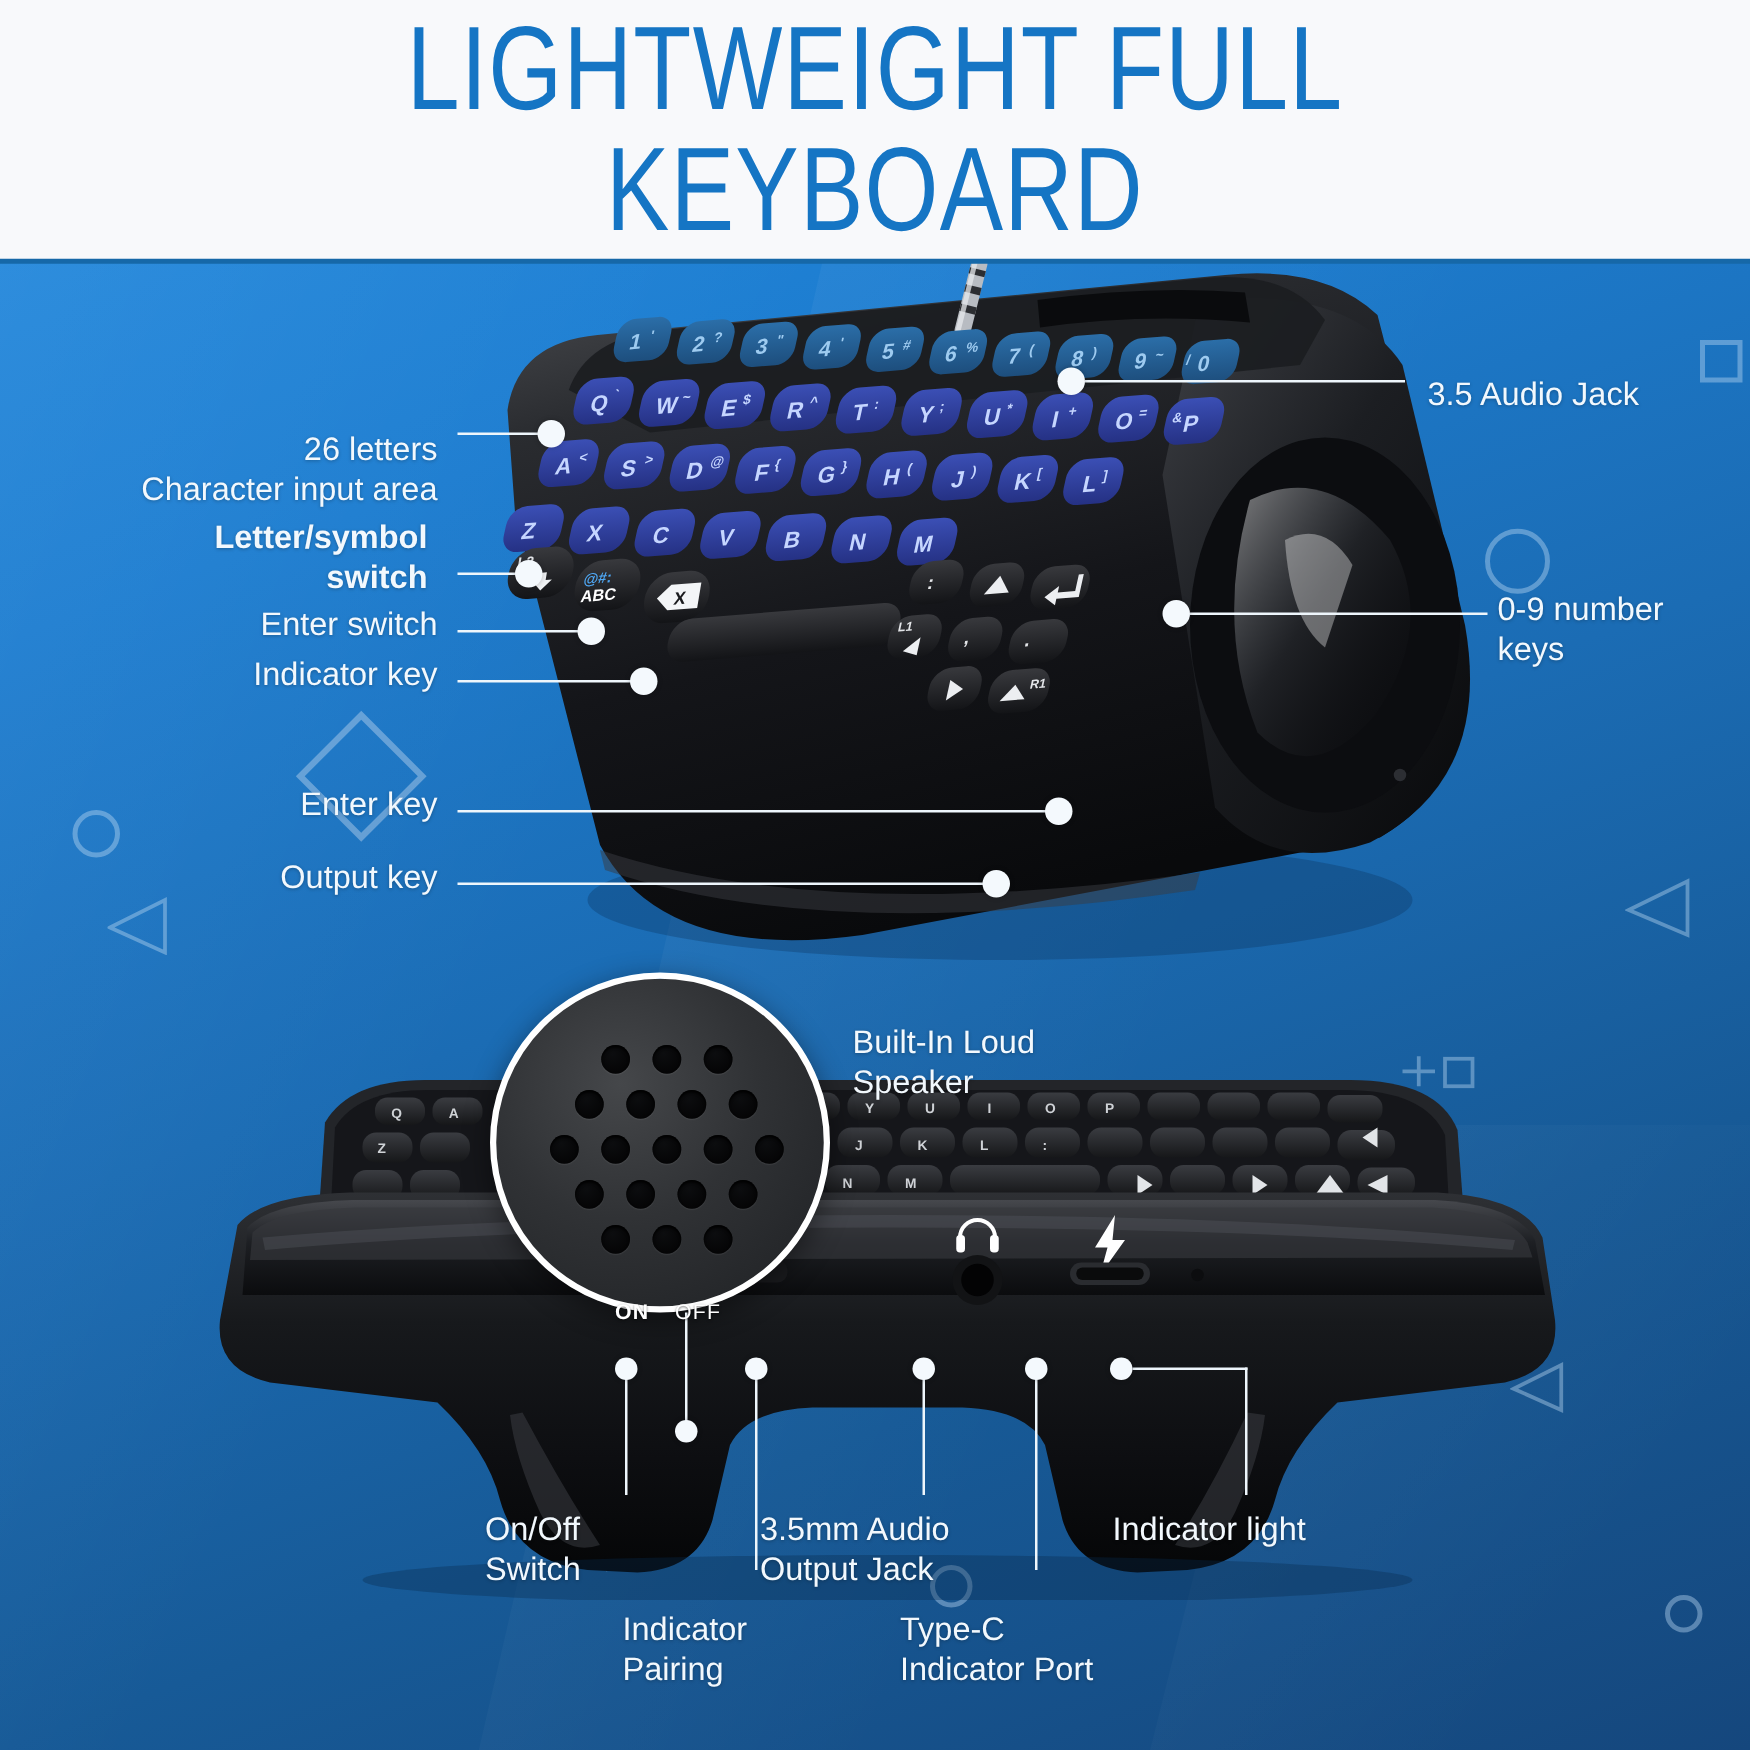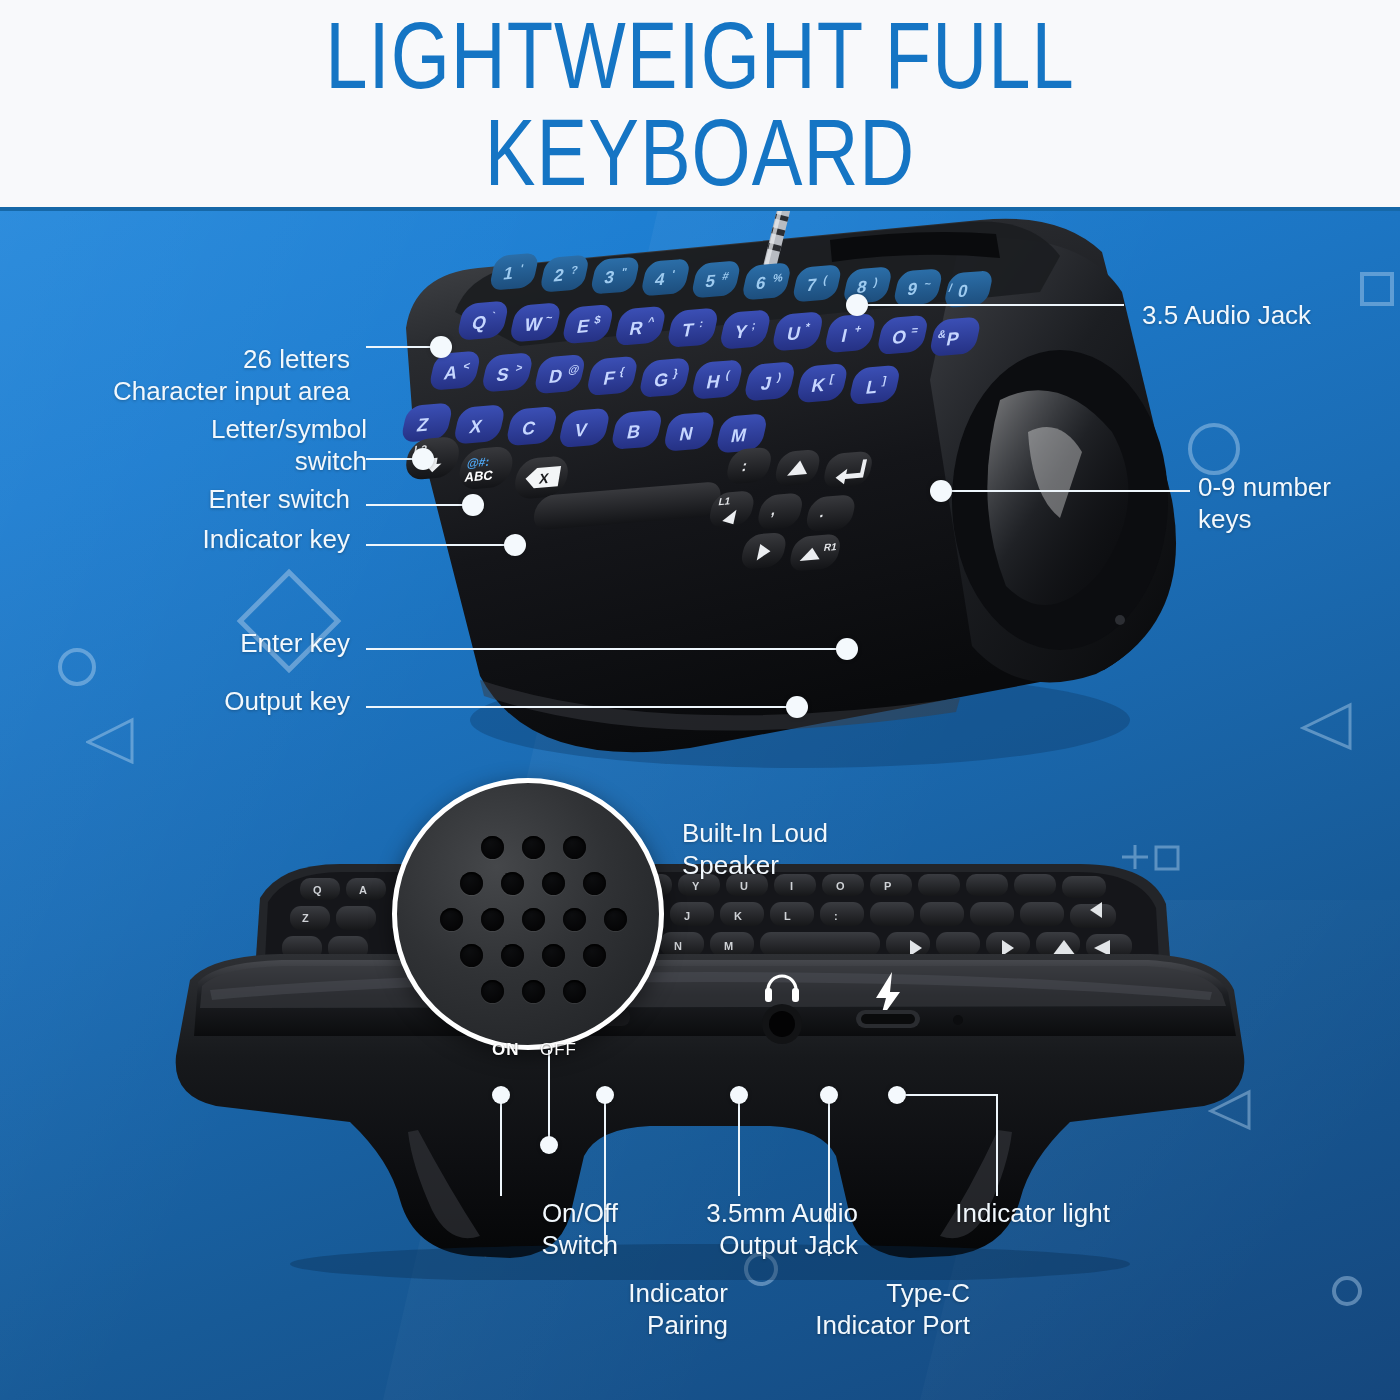--- a/index.html
+++ b/index.html
@@ -73,21 +73,21 @@
 
   
   .label {
     position:absolute; z-index:30; color:#f2f8fd;
     font-size:26px; line-height:1.22; font-weight:400;
     text-shadow:0 1px 3px rgba(0,0,0,.28);
     white-space:pre-line;
   }
   .label.r { text-align:right; }
   .label.l { text-align:left; }
-  .label.c { text-align:right; }
+  .label.c { text-align:left;margin-top:10px; }
 
   .lead { position:absolute; z-index:29; background:#eef6fc; height:2px; }
   .lead-v { position:absolute; z-index:29; background:#eef6fc; width:2px; }
   .dot {
     position:absolute; z-index:31; width:22px; height:22px; border-radius:50%;
     background:#f4f9fd; box-shadow:0 0 4px rgba(0,0,0,.25);
   }
   .dot.sm { width:18px; height:18px; }
 
   
@@ -571,21 +571,21 @@
     <div class="title-line l1">LIGHTWEIGHT FULL</div>
     <div class="title-line l2">KEYBOARD</div>
   </div>
   <div class="header-rule"></div>
 
   <div class="label r" style="left:60px;top:300px;width:290px;margin-top:44px;">26 letters
 Character input area</div>
   <div class="lead" style="left:366px;top:346px;width:70px;"></div>
   <div class="dot" style="left:430px;top:336px;"></div>
 
-  <div class="label r" style="left:77px;top:414px;width:290px;">Letter/symbol
+  <div class="label r" style="left:52px;top:414px;width:290px;font-weight:bold;">Letter/symbol
 switch</div>
   <div class="lead" style="left:366px;top:458px;width:52px;"></div>
   <div class="dot" style="left:412px;top:448px;"></div>
 
   <div class="label r" style="left:60px;top:484px;width:290px;">Enter switch</div>
   <div class="lead" style="left:366px;top:504px;width:106px;"></div>
   <div class="dot" style="left:462px;top:494px;"></div>
 
   <div class="label r" style="left:60px;top:524px;width:290px;">Indicator key</div>
   <div class="lead" style="left:366px;top:544px;width:146px;"></div>

